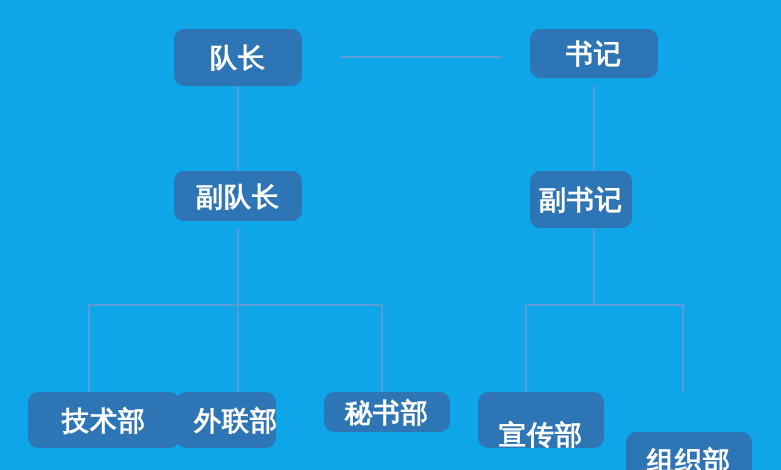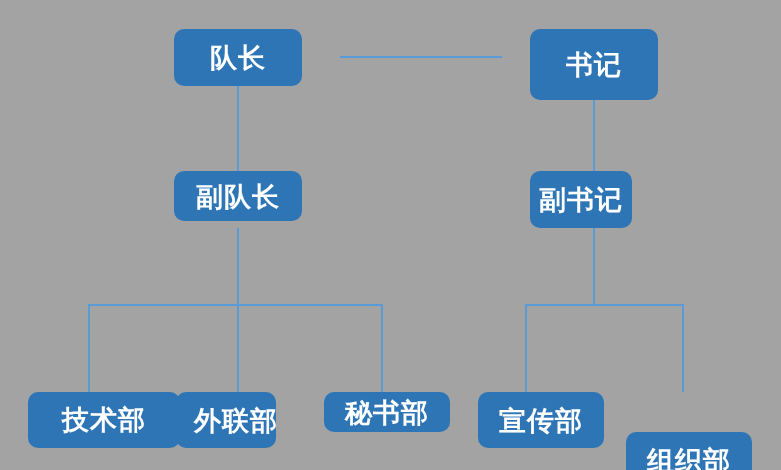--- a/index.html
+++ b/index.html
@@ -5,21 +5,21 @@
 <style>
   html, body {
     margin: 0;
     padding: 0;
     background: #ffffff;
   }
   #canvas {
     position: relative;
     width: 781px;
     height: 470px;
-    background: #a3a3a3;
+    background: #0ea5e9;
     overflow: hidden;
     font-family: "DejaVu Sans", "Liberation Sans", sans-serif;
   }
   .node {
     position: absolute;
     box-sizing: border-box;
     display: flex;
     align-items: center;
     justify-content: center;
     background: #2E75B6;
@@ -66,45 +66,45 @@
 
   <div class="conn conn-h" style="left:525px; top:304px; width:159px;"></div>
 
   <div class="conn conn-v" style="left:525px; top:304px; height:88px;"></div>
   <div class="conn conn-v" style="left:682px; top:304px; height:88px;"></div>
 
   <div class="node" style="left:174px; top:29px; width:128px; height:57px;">
     <span class="node-label">队长</span>
   </div>
 
-  <div class="node" style="left:530px; top:29px; width:128px; height:71px;">
+  <div class="node" style="left:530px; top:29px; width:128px; height:49px;">
     <span class="node-label">书记</span>
   </div>
 
   <div class="node" style="left:174px; top:171px; width:128px; height:50px;">
     <span class="node-label">副队长</span>
   </div>
 
   <div class="node" style="left:530px; top:171px; width:102px; height:57px;">
     <span class="node-label">副书记</span>
   </div>
 
-  <div class="node" style="left:28px; top:392px; width:152px; height:56px;font-family:Liberation Serif, serif;">
+  <div class="node" style="left:28px; top:392px; width:152px; height:56px;">
     <span class="node-label">技术部</span>
   </div>
 
   <div class="node" style="left:176px; top:392px; width:100px; height:56px;padding-left:20px;">
     <span class="node-label">外联部</span>
   </div>
 
   <div class="node" style="left:324px; top:392px; width:126px; height:40px;">
     <span class="node-label">秘书部</span>
   </div>
 
-  <div class="node" style="left:478px; top:392px; width:126px; height:56px;">
+  <div class="node" style="left:478px; top:392px; width:126px; height:56px;align-items:flex-end;">
     <span class="node-label">宣传部</span>
   </div>
 
   <div class="node" style="left:626px; top:392px; width:126px; height:56px;margin-top:40px;">
     <span class="node-label">组织部</span>
   </div>
 
 </div>
 
 </body></html>

